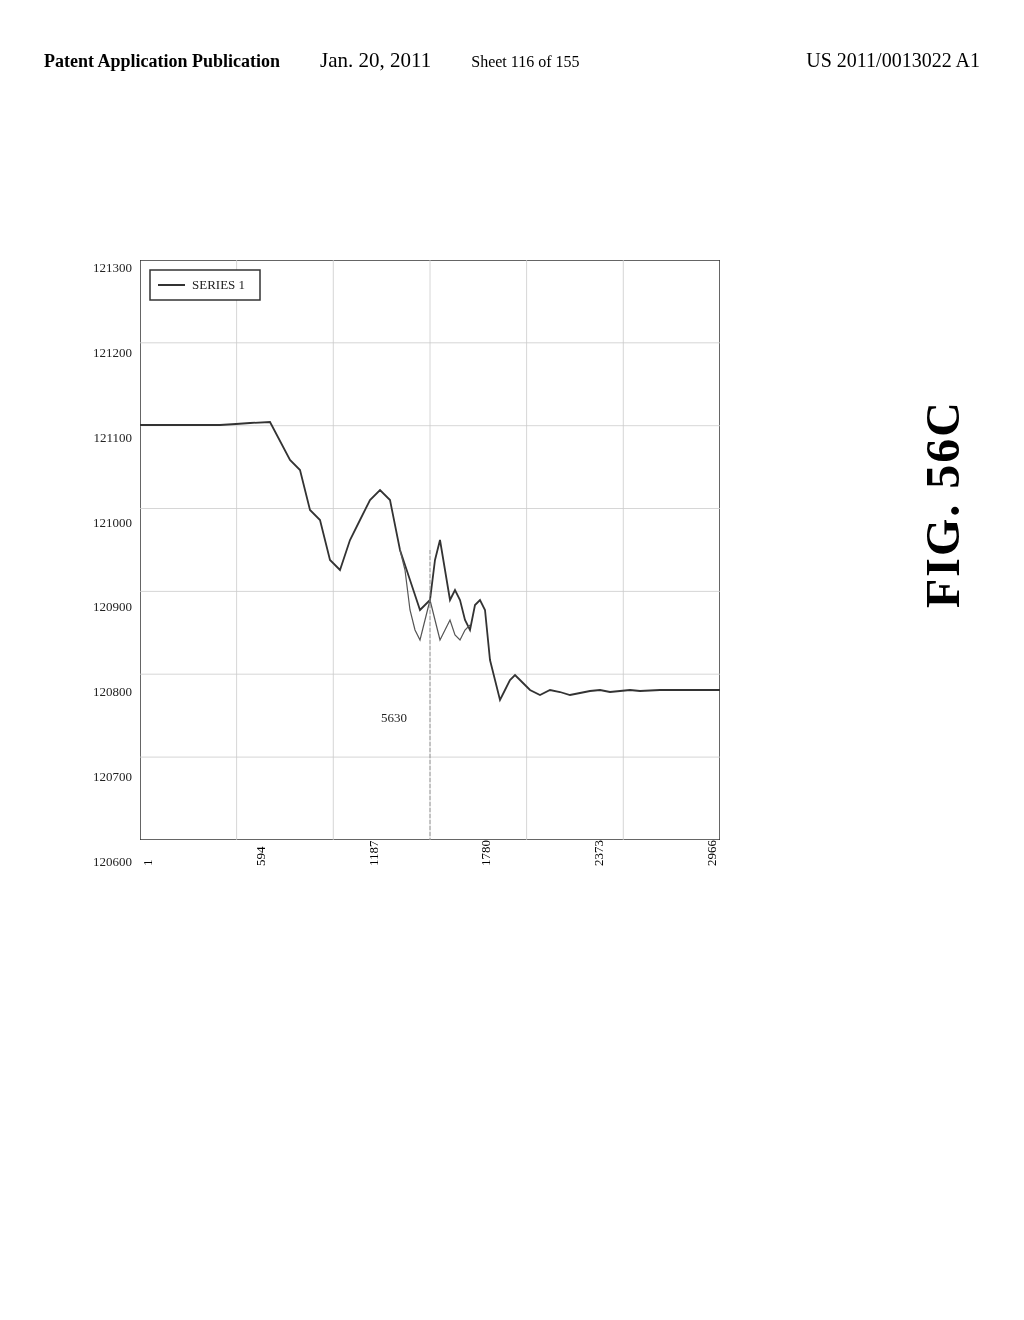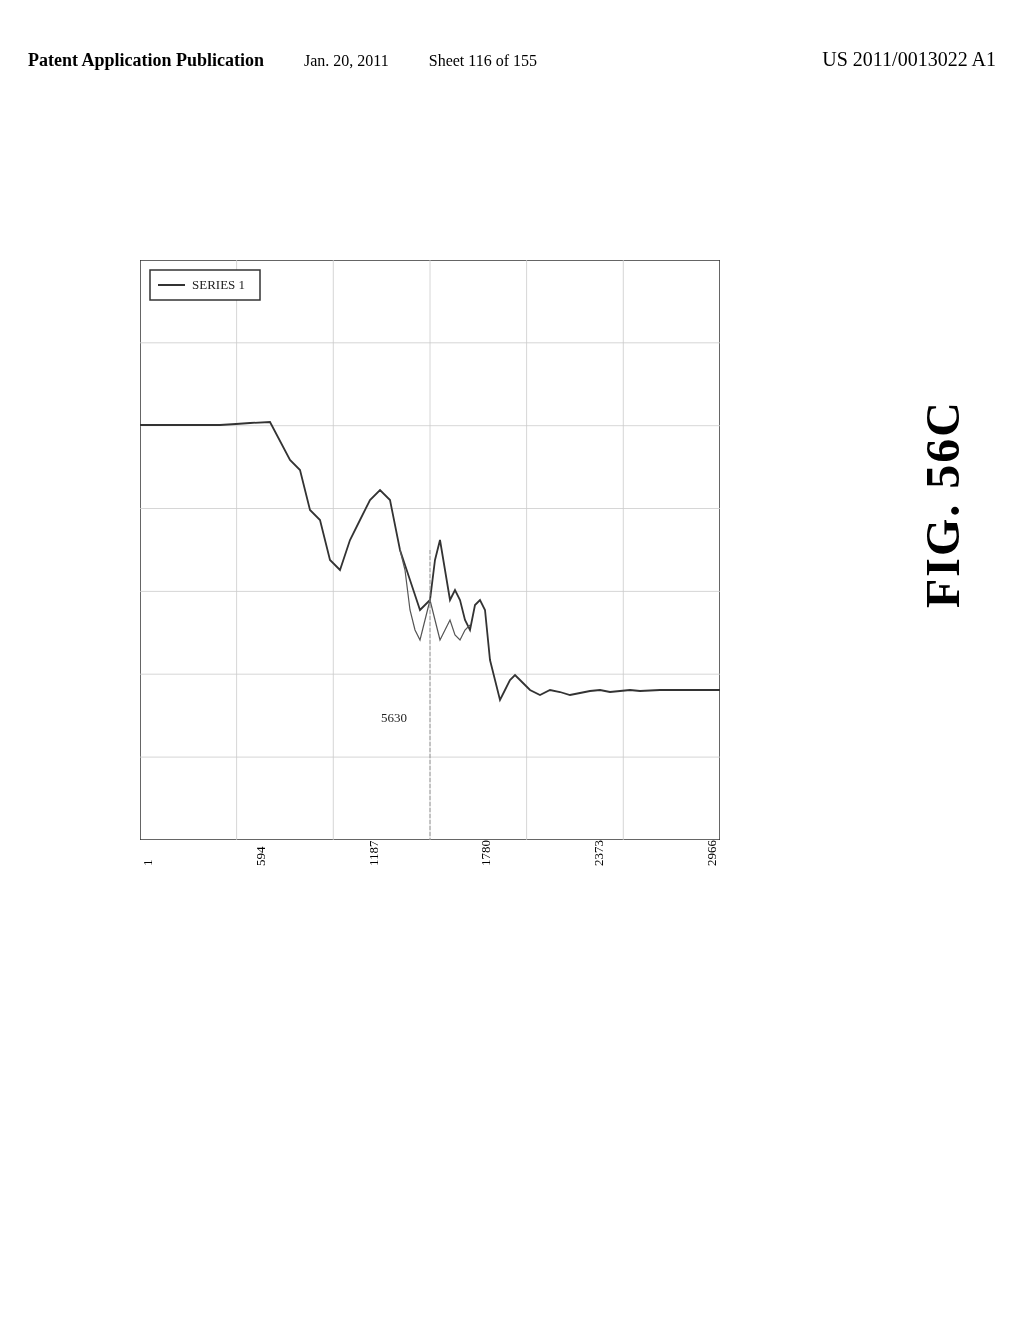--- a/index.html
+++ b/index.html
@@ -12,32 +12,32 @@
       overflow: hidden;
     }
 
     .header {
       position: absolute;
       top: 48px;
       left: 0;
       right: 0;
       display: flex;
       align-items: baseline;
-      padding: 0 28px;
+      padding: 0 44px;
       gap: 40px;
     }
 
     .header-publication {
       font-size: 18px;
       font-weight: bold;
       flex-shrink: 0;
     }
 
     .header-date {
-      font-size: 16px;
+      font-size: 21px;
       flex-shrink: 0;
     }
 
     .header-sheet {
       font-size: 16px;
       flex-shrink: 0;
       text-align: right;
     }
 
     .header-patent {
@@ -92,20 +92,30 @@
 
 <div class="header">
   <span class="header-publication">Patent Application Publication</span>
   <span class="header-date">Jan. 20, 2011</span>
   <span class="header-sheet">Sheet 116 of 155</span>
   <span class="header-patent">US 2011/0013022 A1</span>
 </div>
 
 <div class="chart-wrapper">
 
+  <div class="y-axis-labels">
+    <span class="y-label">121300</span>
+    <span class="y-label">121200</span>
+    <span class="y-label">121100</span>
+    <span class="y-label">121000</span>
+    <span class="y-label">120900</span>
+    <span class="y-label">120800</span>
+    <span class="y-label">120700</span>
+    <span class="y-label">120600</span>
+  </div>
 
   <svg style="position:absolute; top:60px; left:80px; width:580px; height:580px;" viewBox="0 0 580 580" xmlns="http://www.w3.org/2000/svg">
 
     <rect x="0" y="0" width="580" height="580" fill="white" stroke="#333" stroke-width="1.5"></rect>
 
     <line x1="0" y1="82.8" x2="580" y2="82.8" stroke="#ccc" stroke-width="0.8"></line>
     <line x1="0" y1="165.7" x2="580" y2="165.7" stroke="#ccc" stroke-width="0.8"></line>
     <line x1="0" y1="248.5" x2="580" y2="248.5" stroke="#ccc" stroke-width="0.8"></line>
     <line x1="0" y1="331.4" x2="580" y2="331.4" stroke="#ccc" stroke-width="0.8"></line>
     <line x1="0" y1="414.2" x2="580" y2="414.2" stroke="#ccc" stroke-width="0.8"></line>

